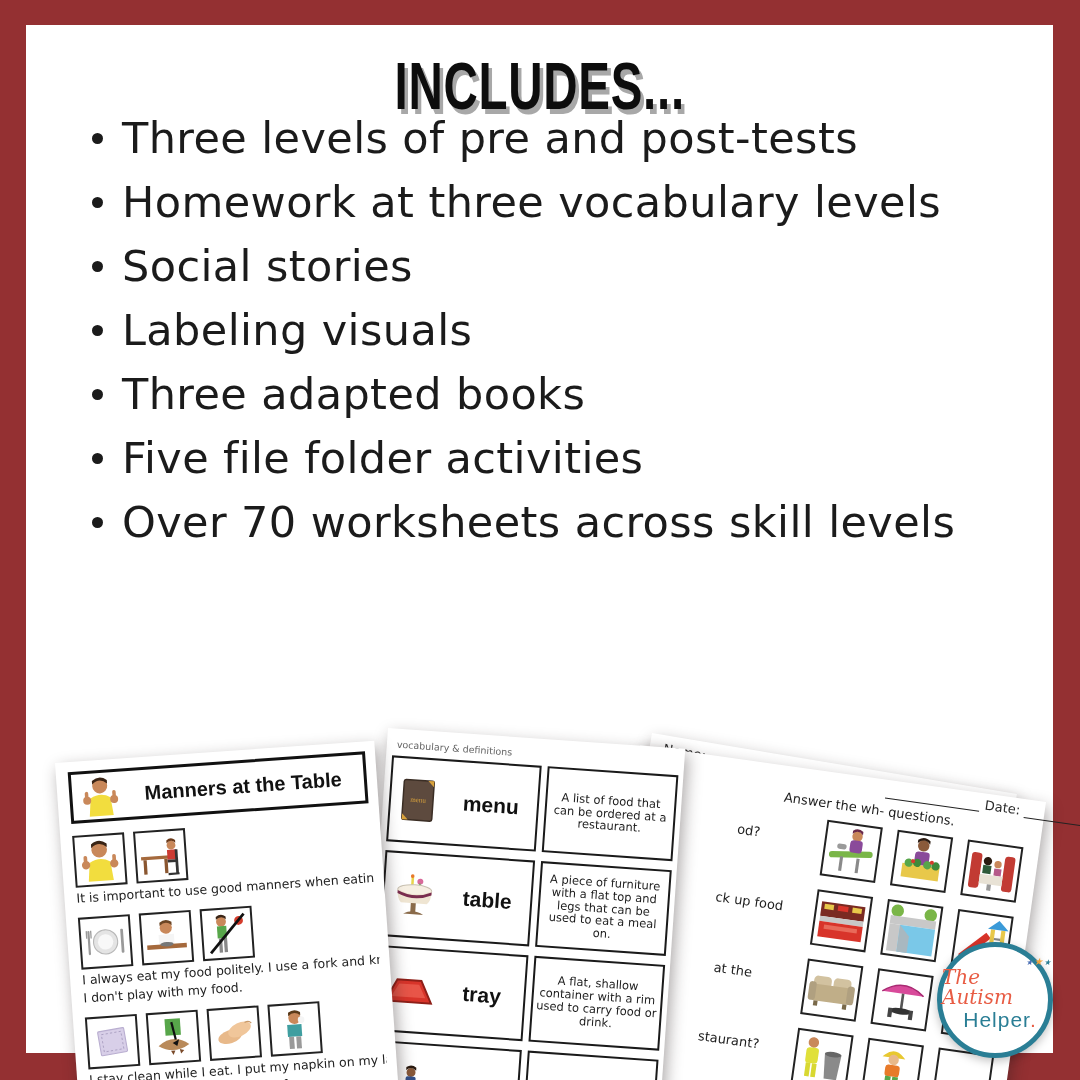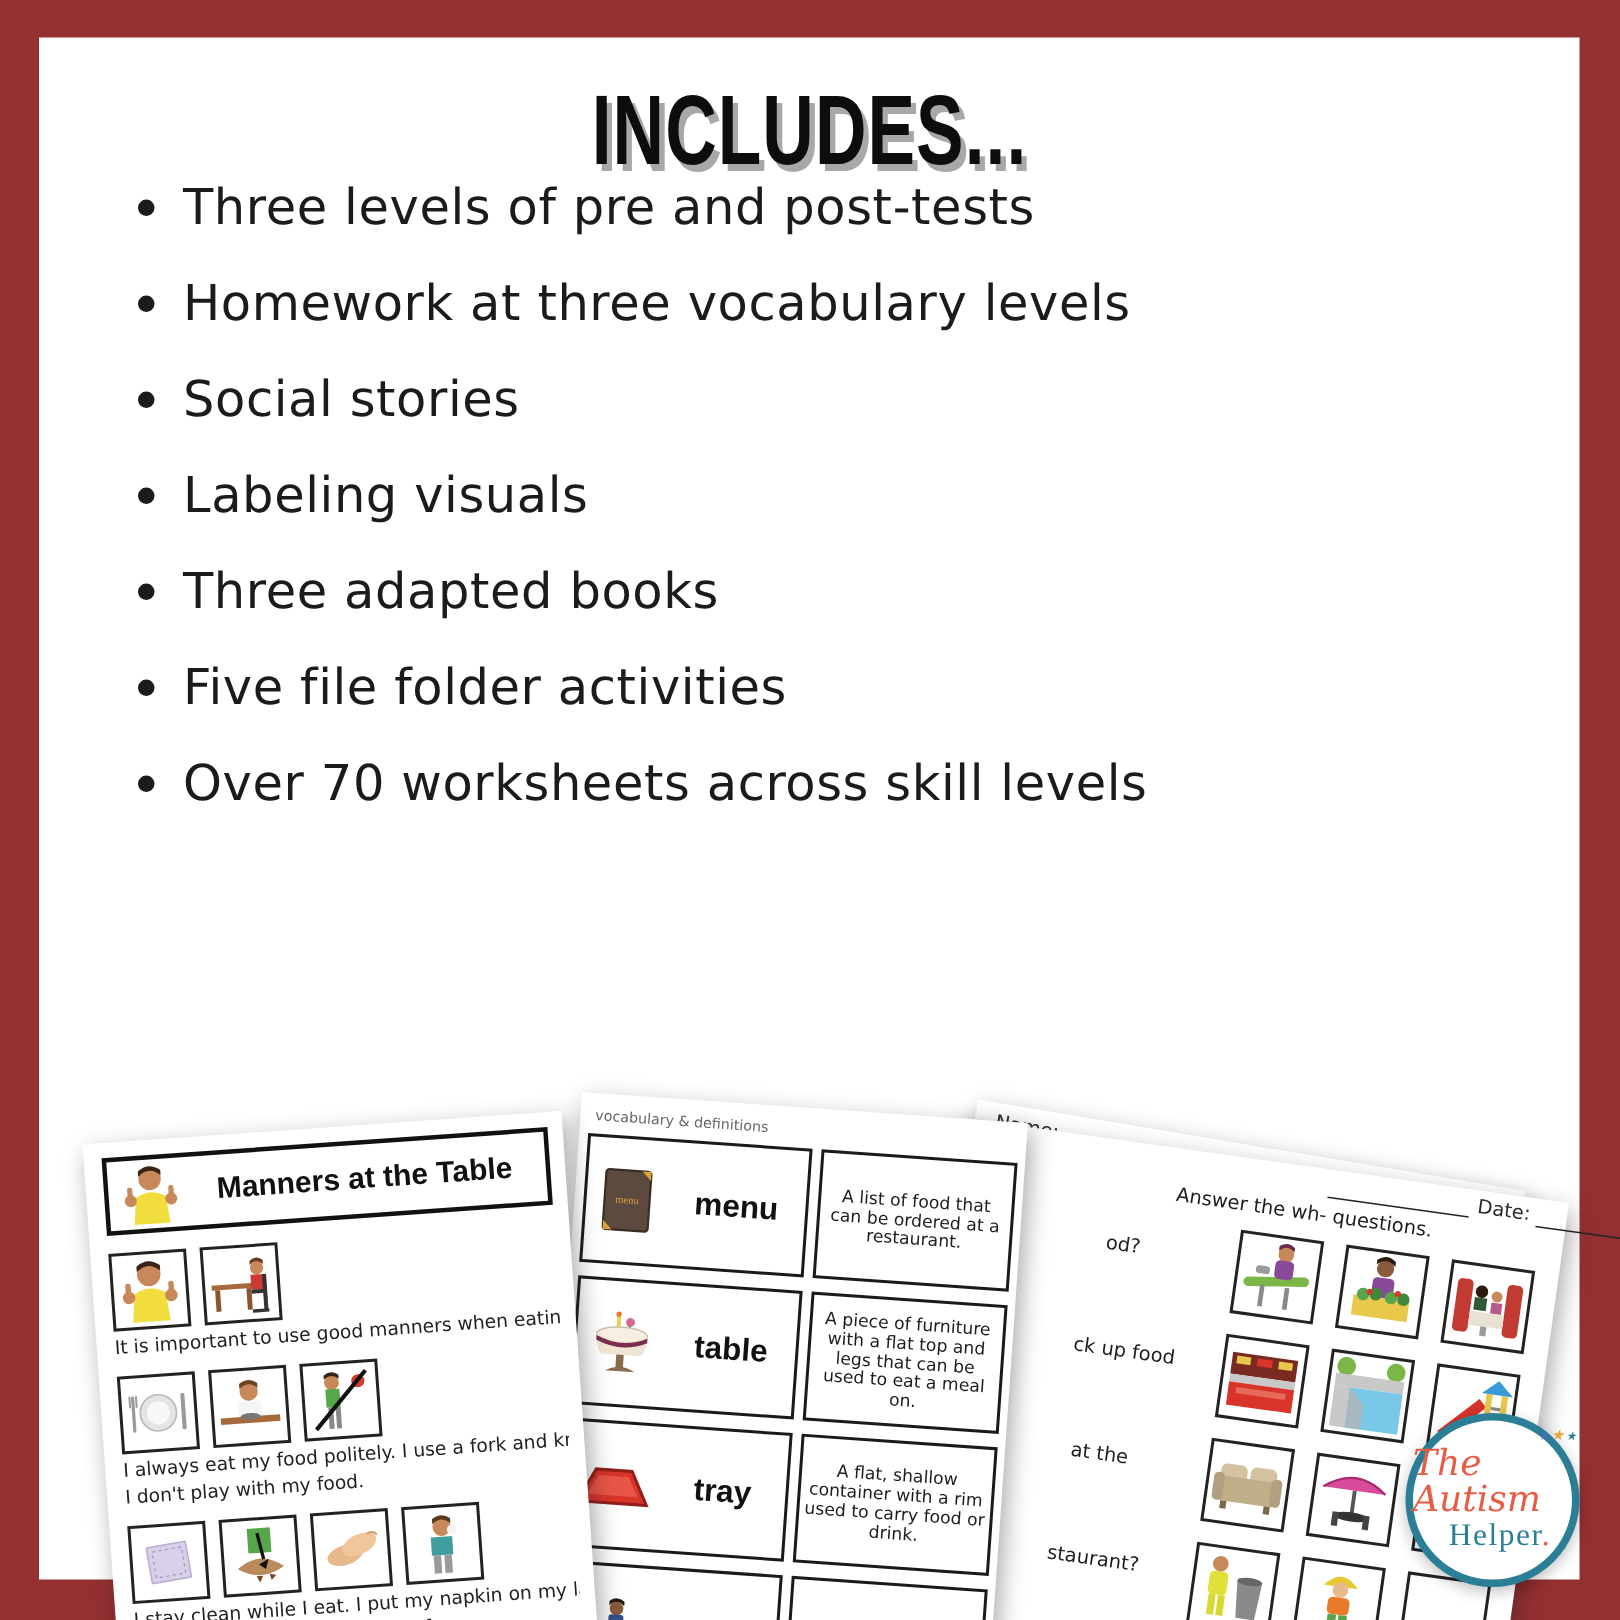--- a/index.html
+++ b/index.html
@@ -20,21 +20,21 @@
     font-family:"Liberation Sans", sans-serif;
     font-weight:bold; font-size:66px; letter-spacing:1px; color:#0d0d0d;
     transform:scaleX(0.72);
     text-shadow:5px 5px 0 #a8a8a8;
     white-space:nowrap;
   }
   
   .bullet-list { position:absolute; top:106px; left:92px; list-style:none; }
   .bullet-list li {
     position:relative; height:64px; line-height:64px;
-    padding-left:30px; font-size:33px; letter-spacing:0.4px; color:#1b1b1b;
+    padding-left:30px; font-size:43px; letter-spacing:0.4px; color:#1b1b1b;
     white-space:nowrap;
   }
   .bullet-list li::before {
     content:""; position:absolute; left:0; top:27px;
     width:11px; height:11px; border-radius:50%; background:#1b1b1b;
   }
   
   .sheet {
     position:absolute; background:#ffffff;
     box-shadow:3px 6px 16px rgba(40,30,30,0.40);
@@ -118,24 +118,24 @@
   }
   
   .logo-circle {
     position:absolute; left:937px; top:942px; width:116px; height:116px;
     background:#fff; border:5px solid #2a7e95; border-radius:50%;
     display:flex; flex-direction:column; align-items:center; justify-content:center;
     z-index:6; box-shadow:0 3px 10px rgba(0,0,0,0.25);
   }
   .logo-line1 {
     font-family:"DejaVu Serif", serif; font-style:italic;
-    font-size:24px; color:#e85c44; line-height:1; position:relative;
+    font-size:20px; color:#e85c44; line-height:1; position:relative;
   }
   .logo-line2 {
-    font-family:Liberation Serif, serif;
+    font-family:Liberation Sans, sans-serif;
     font-size:21px; color:#2a7e95; letter-spacing:1px; line-height:1.2;margin-left:10px;
   }
   .logo-period { color:#e85c44; }
   .logo-stars { position:absolute; top:-10px; right:-4px; font-size:8px; letter-spacing:1px; }
   .star-blue::before { content:"★"; color:#4a6fb5; }
   .star-orange::before { content:"★"; color:#f2a33c; font-size:10px; }
   .star-teal::before { content:"★"; color:#2a7e95; }
   svg { display:block; }
 </style>
 </head>

